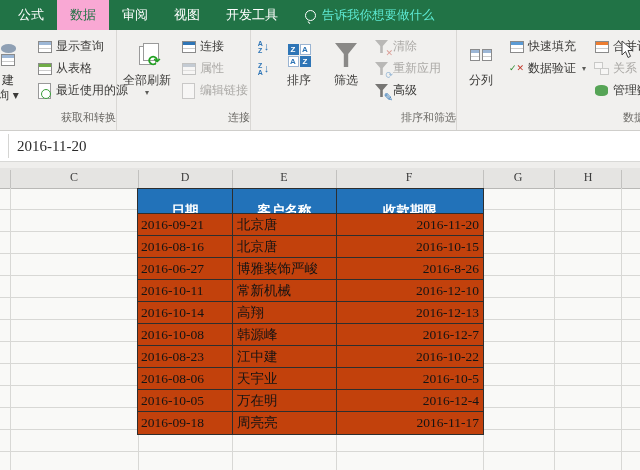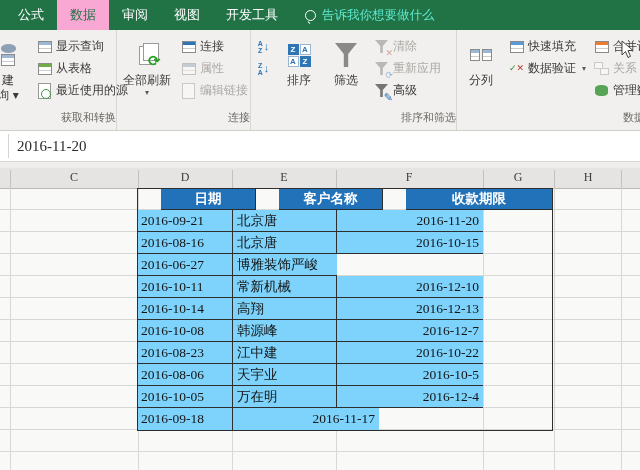--- a/index.html
+++ b/index.html
@@ -65,26 +65,26 @@
   
   #colheads{position:absolute;left:0;top:168px;width:640px;height:20px;background:#E5E4E2;border-bottom:1px solid #B9B8B6;}
   .colletter{position:absolute;top:0;line-height:19px;font-size:12px;color:#3c3c3c;transform:translateX(-50%);font-family:"Liberation Serif","DejaVu Serif",serif;}
   .colsep{position:absolute;top:2px;bottom:0;width:1px;background:#C2C1BF;}
   #grid{position:absolute;left:0;top:188px;width:640px;height:282px;}
   .gv{position:absolute;top:0;bottom:0;width:1px;background:#D8D8D5;}
   .gh{position:absolute;left:0;right:0;height:1px;background:#D8D8D5;}
   
   #xltable{position:absolute;left:137px;top:188px;border:1px solid #2E2E2E;z-index:2;font-family:"Liberation Serif","DejaVu Serif",serif;}
   .trow{display:flex;}
-  .tcell{box-sizing:border-box;border-right:1px solid #2E2E2E;border-bottom:1px solid #2E2E2E;height:22px;line-height:21px;font-size:13.5px;color:#141414;background:#7dd3fc;overflow:hidden;white-space:nowrap;}
+  .tcell{box-sizing:border-box;border-right:1px solid #2E2E2E;border-bottom:1px solid #2E2E2E;height:22px;line-height:21px;font-size:13.5px;color:#141414;background:#c2410c;overflow:hidden;white-space:nowrap;}
   .tcell:last-child{border-right:none;}
   .trow:last-child .tcell{border-bottom:none;}
   .thead .tcell{background:#2272B9;color:#fff;font-weight:bold;text-align:center;height:21px;line-height:20px;}
   .c0{width:95px;padding-left:3px;} .c1{width:104px;padding-left:4px;} .c2{width:146px;text-align:right;padding-right:4px;}
-  .thead .c0,.thead .c1,.thead .c2{padding:0;margin-left:23px;}
+  .thead .c0,.thead .c1,.thead .c2{padding:12px;}
   
   #cursor{position:absolute;z-index:60;}
 </style>
 </head>
 <body>
 
 <div id="page">
 
   <div id="tabbar">
 
@@ -344,20 +344,21 @@
         <div class="tcell c2">2016-11-20</div>
       </div>
       <div class="trow">
         <div class="tcell c0">2016-08-16</div>
         <div class="tcell c1">北京唐</div>
         <div class="tcell c2">2016-10-15</div>
       </div>
       <div class="trow">
         <div class="tcell c0">2016-06-27</div>
         <div class="tcell c1">博雅装饰严峻</div>
+        <div class="tcell c2">2016-8-26</div>
       </div>
       <div class="trow">
         <div class="tcell c0">2016-10-11</div>
         <div class="tcell c1">常新机械</div>
         <div class="tcell c2">2016-12-10</div>
       </div>
       <div class="trow">
         <div class="tcell c0">2016-10-14</div>
         <div class="tcell c1">高翔</div>
         <div class="tcell c2">2016-12-13</div>
@@ -377,20 +378,21 @@
         <div class="tcell c1">天宇业</div>
         <div class="tcell c2">2016-10-5</div>
       </div>
       <div class="trow">
         <div class="tcell c0">2016-10-05</div>
         <div class="tcell c1">万在明</div>
         <div class="tcell c2">2016-12-4</div>
       </div>
       <div class="trow">
         <div class="tcell c0">2016-09-18</div>
+        <div class="tcell c1">周亮亮</div>
         <div class="tcell c2">2016-11-17</div>
       </div>
     </div>
 
   <svg id="cursor" width="14" height="19" viewBox="0 0 14 19" style="left:621px;top:40px;">
     <path d="M1,1 L1,15 L4.5,11.5 L7,17.5 L9.5,16.3 L7,10.5 L12,10.5 Z" fill="#fff" stroke="#444" stroke-width="1"></path>
   </svg>
 
 </div>
 

